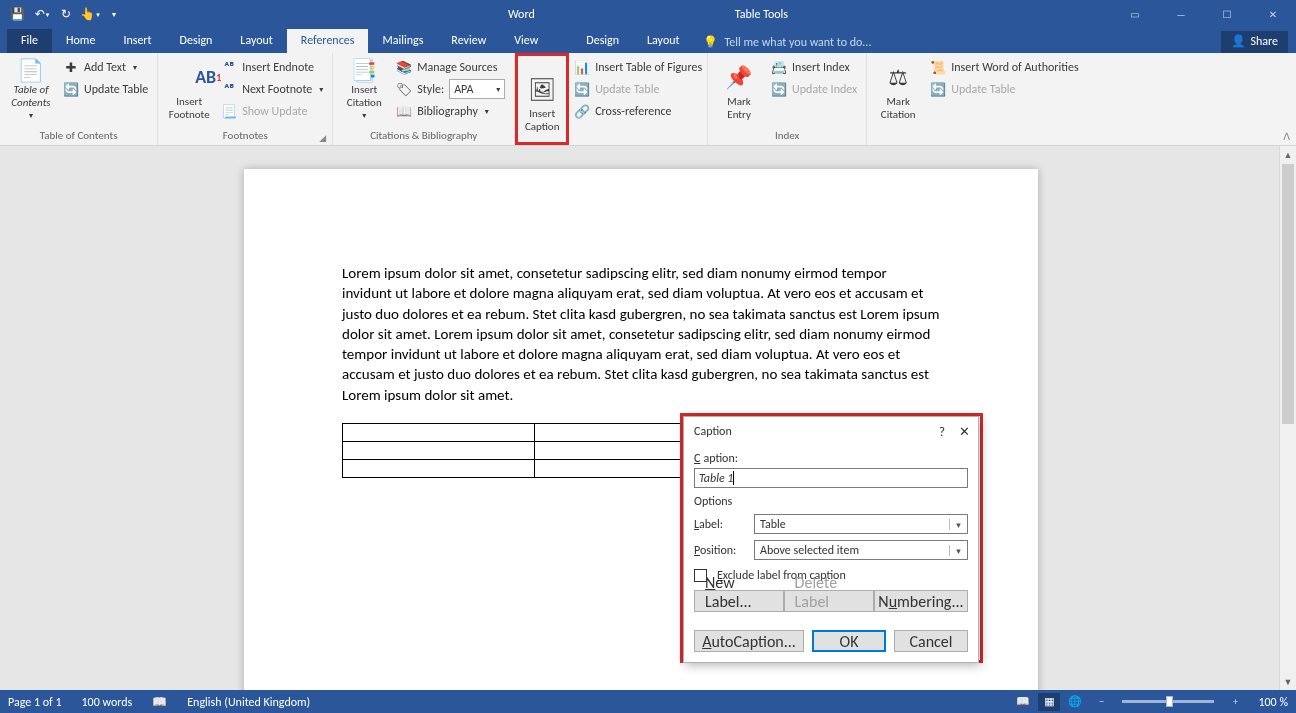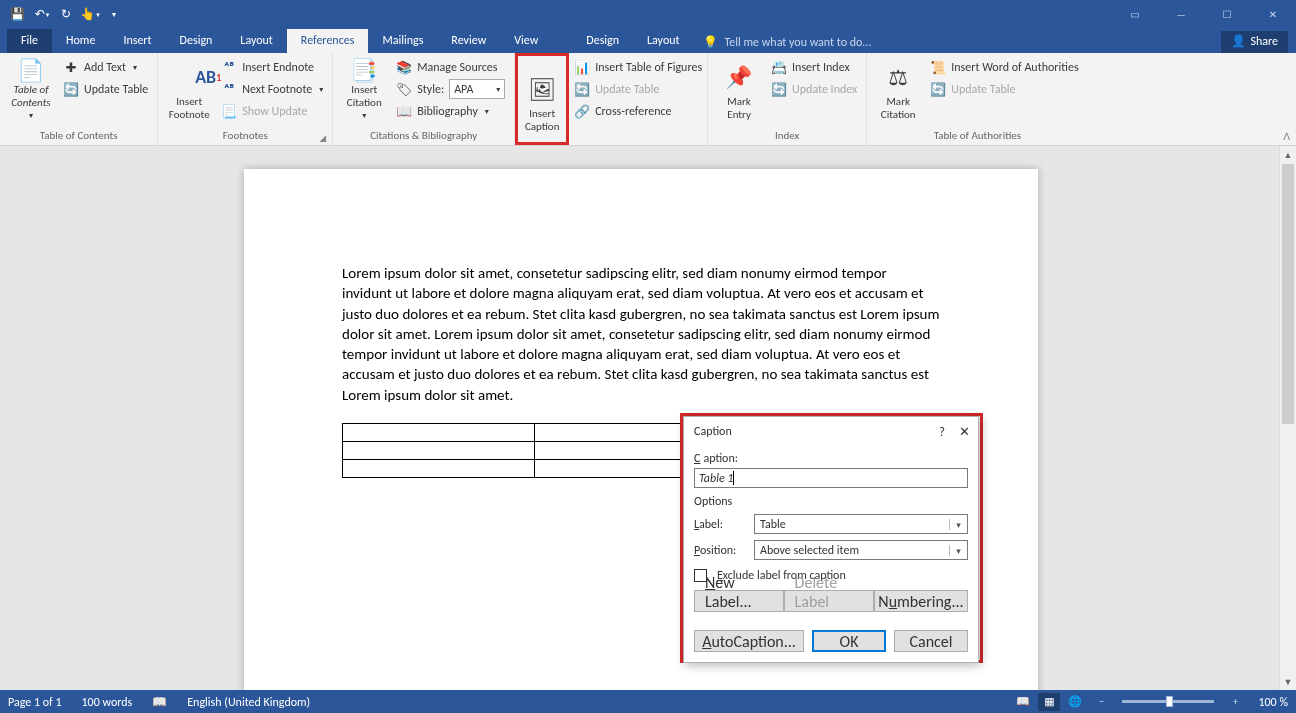--- a/index.html
+++ b/index.html
@@ -90,20 +90,24 @@
         <span>↶</span>
         <span style="font-size:7px;margin-left:1px">▾</span>
       </div>
     <div class="qat-btn">↻</div>
     <div class="qat-btn">
         <span>👆</span>
         <span style="font-size:7px;margin-left:1px">▾</span>
       </div>
     <div class="qat-btn" style="font-size:8px;">▾</div>
   </div>
+  <div class="title-center">
+    <span class="title-app">Word</span>
+    <span class="title-context">Table Tools</span>
+  </div>
   <div class="win-controls">
     <div class="win-btn">▭</div>
     <div class="win-btn">—</div>
     <div class="win-btn">☐</div>
     <div class="win-btn">✕</div>
   </div>
 </div>
 
 <div class="tabs">
   <div class="tab file">File</div>
@@ -272,21 +276,20 @@
         <div class="small-btn">
             <span class="ico-sm">📜</span>
             <span>Insert Word of Authorities</span>
           </div>
         <div class="small-btn disabled">
             <span class="ico-sm">🔄</span>
             <span>Update Table</span>
           </div>
       </div>
     </div>
-    <div class="group-label">Table of Authorities</div>
   </div>
 
   <div class="collapse-ribbon">ᐱ</div>
 </div>
 
 <div class="doc-area">
   <div class="page">
     <div class="page-content">
       <p>Lorem ipsum dolor sit amet, consetetur sadipscing elitr, sed diam nonumy eirmod tempor invidunt ut labore et dolore magna aliquyam erat, sed diam voluptua. At vero eos et accusam et justo duo dolores et ea rebum. Stet clita kasd gubergren, no sea takimata sanctus est Lorem ipsum dolor sit amet. Lorem ipsum dolor sit amet, consetetur sadipscing elitr, sed diam nonumy eirmod tempor invidunt ut labore et dolore magna aliquyam erat, sed diam voluptua. At vero eos et accusam et justo duo dolores et ea rebum. Stet clita kasd gubergren, no sea takimata sanctus est Lorem ipsum dolor sit amet.</p>
       <table class="doc-table">

